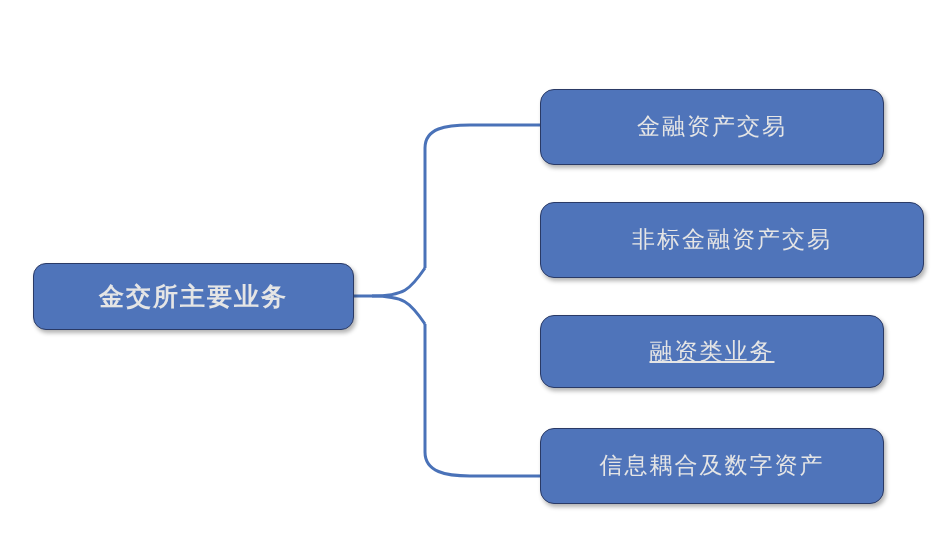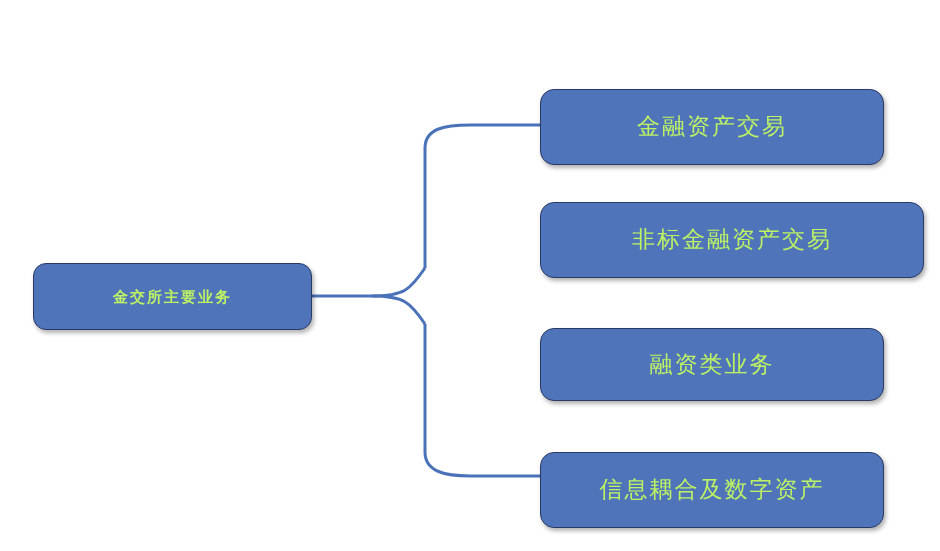--- a/index.html
+++ b/index.html
@@ -25,69 +25,69 @@
   }
   .node {
     position: absolute;
     box-sizing: border-box;
     background: #4f74ba;
     border: 1.6px solid #2a3a66;
     border-radius: 14px;
     display: flex;
     align-items: center;
     justify-content: center;
-    color: #bef264;
+    color: #e5e5e5;
     text-align: right;
     box-shadow: 2px 3px 4px rgba(0,0,0,0.30);
     letter-spacing: 2px;
     font-weight: 400;
   }
   .node-label {
     display: block;
     line-height: 1.2;
     white-space: nowrap;
   }
   #node-root {
     left: 33px;
     top: 263px;
-    width: 279px;
+    width: 321px;
     height: 67px;
     border-radius: 13px;
     font-weight: bold;
-    font-size: 15px;
+    font-size: 25px;
     letter-spacing: 2px;
   }
   #node-child-0 {
     left: 540px;
     top: 89px;
     width: 344px;
     height: 76px;
     font-size: 23px;
   }
   #node-child-1 {
     left: 540px;
     top: 202px;
     width: 384px;
     height: 76px;
     font-size: 23px;
   }
   #node-child-2 {
     left: 540px;
-    top: 328px;
+    top: 315px;
     width: 344px;
     height: 73px;
     font-size: 23px;
+    text-decoration: underline;
   }
   #node-child-3 {
     left: 540px;
     top: 428px;
     width: 344px;
     height: 76px;
     font-size: 23px;
-    margin-top: 24px;
   }
 </style>
 </head>
 <body>
 
 <div id="canvas">
 
   <svg class="connectors" viewBox="0 0 940 551" width="940" height="551" aria-hidden="true">
     <g fill="none" stroke="#4a72b8" stroke-width="3" stroke-linecap="butt">
 

